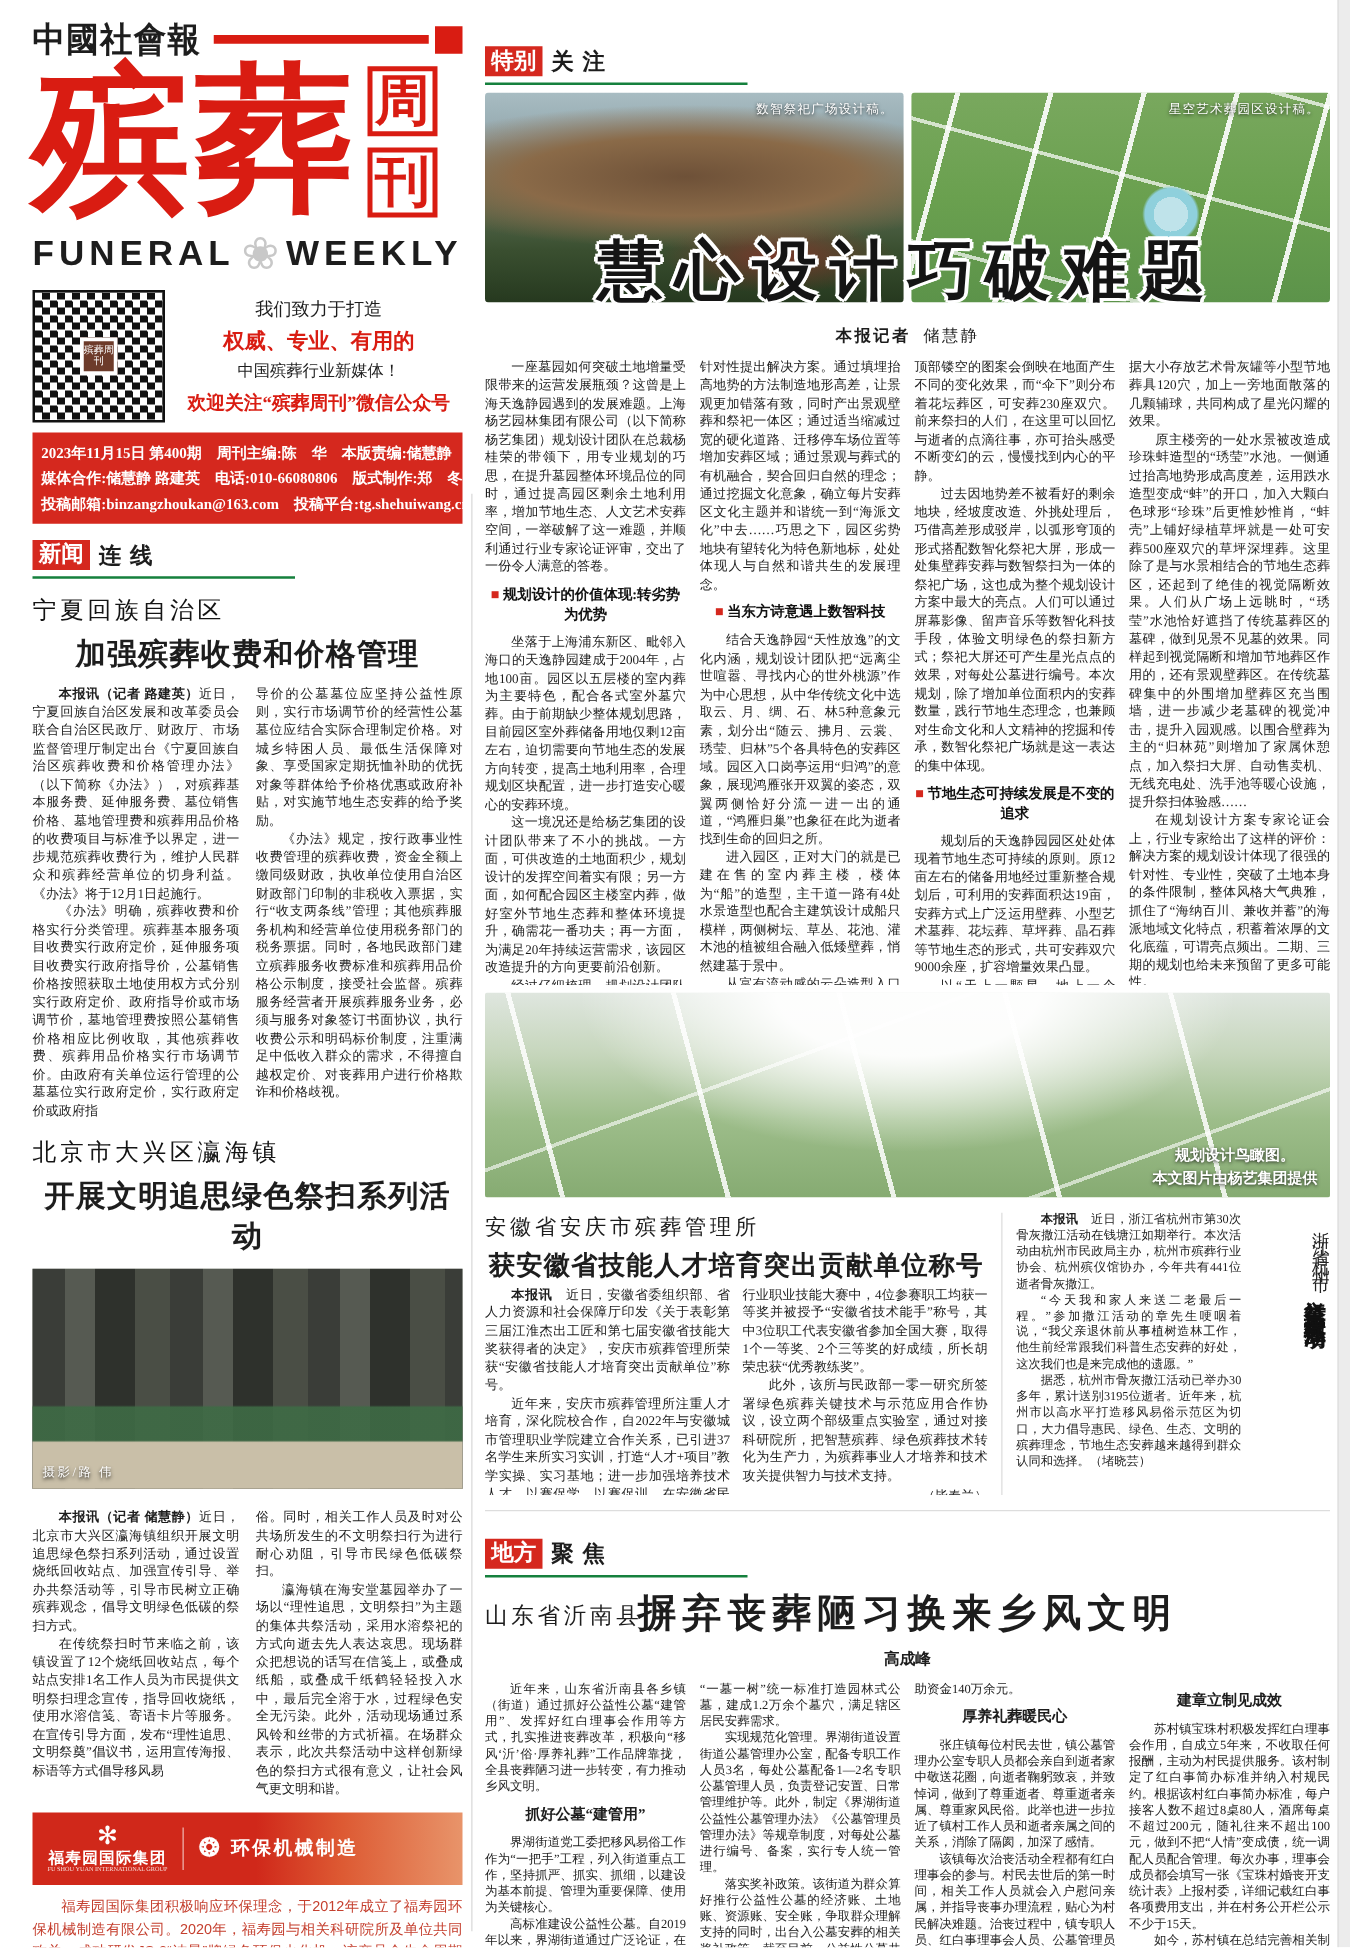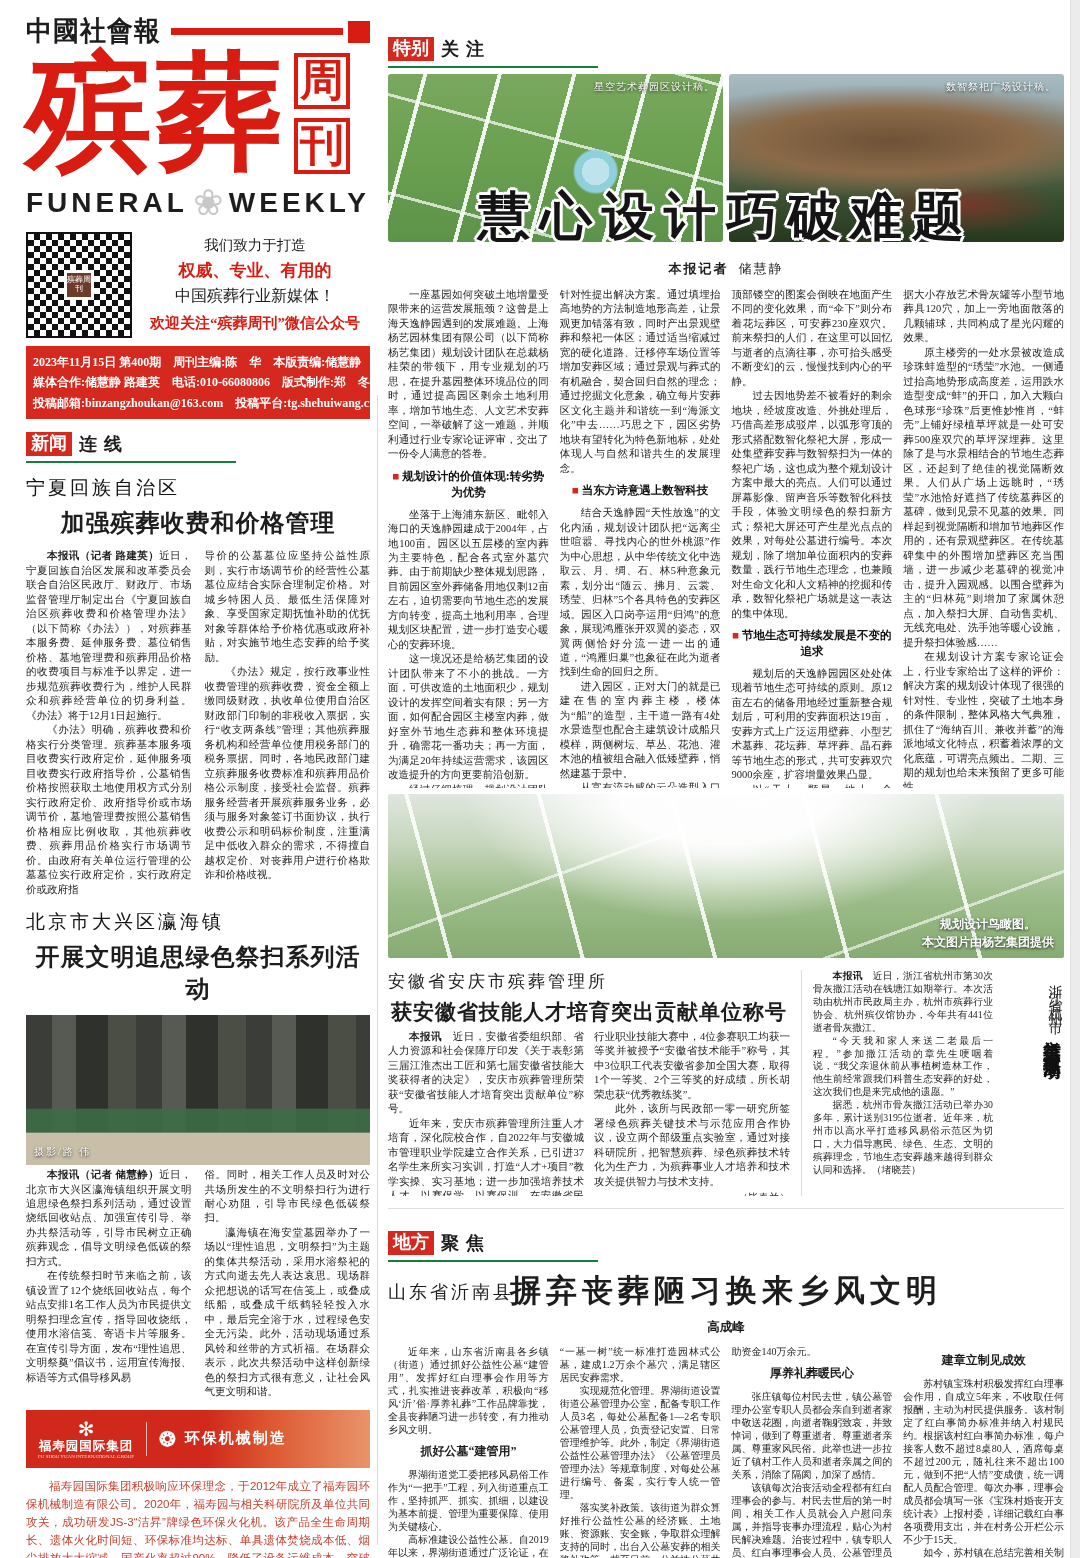--- a/index.html
+++ b/index.html
@@ -26,21 +26,21 @@
   .english-row{display:flex;align-items:center;justify-content:space-between;margin-top:4px;font-family:var(--sans);font-size:28px;font-weight:bold;letter-spacing:4px;}
   .flower{font-size:36px;color:#c8c8c8;letter-spacing:0;}
   .qr-row{display:flex;margin-top:8px;gap:8px;align-items:center;}
   .qr{width:106px;height:106px;background:#fff;border:2px solid #111;position:relative;flex:none;
       background-image:conic-gradient(#111 25%,transparent 25% 50%,#111 50% 75%,transparent 75%);
       background-size:12px 12px;}
   .qr-center{position:absolute;left:50%;top:50%;transform:translate(-50%,-50%);width:30px;height:30px;background:#6d3b2a;border:3px solid #fff;color:#fff;font-size:8px;line-height:1.1;display:flex;align-items:center;justify-content:center;text-align:center;}
   .slogans{flex:1;text-align:center;}
   .sl1{font-size:14.5px;}
   .sl2{font-size:17px;color:var(--red2);font-weight:900;margin-top:4px;}
-  .sl3{font-size:16px;margin-top:4px;}
+  .sl3{font-size:13px;margin-top:4px;}
   .sl4{font-size:15px;color:var(--red2);font-weight:900;margin-top:7px;white-space:nowrap;}
   .info-bar{margin-top:8px;background:var(--red);color:#fff;padding:6px 7px;font-size:12px;line-height:1.72;font-weight:bold;}
   .info-bar div{white-space:nowrap;}
 
   .sec-label{margin-top:13px;border-bottom:2px solid #15803d;padding-bottom:5px;width:210px;}
   .sec-label-inner{display:flex;align-items:center;gap:7px;}
   .label-box{background:var(--red);color:#fff;font-size:18px;font-weight:bold;padding:2px 5px;line-height:1.1;}
   .label-rest{font-size:18px;font-weight:bold;letter-spacing:7px;}
 
   .article{margin-top:12px;}
@@ -49,21 +49,21 @@
   .cols2{display:flex;gap:13px;}
   .acol{flex:1;font-size:10.5px;line-height:1.38;}
   .bodyp{margin:0;text-indent:2em;text-align:justify;}
   .bodyp.noind{text-indent:0;}
   .lead{font-weight:bold;}
   .sign{text-align:right;margin-top:2px;}
   .col-subhead{font-weight:bold;font-size:11.5px;text-align:center;margin:7px 0;color:#111;}
   .col-subhead::before{content:"■ ";color:var(--red);}
   .col-subhead2{font-weight:bold;font-size:12px;text-align:center;margin:8px 0;}
 
-  .photo-beijing{margin:8px 0 3px;height:150px;position:relative;
+  .photo-beijing{margin:8px 0 17px;height:176px;position:relative;
     background:
       linear-gradient(180deg,rgba(0,0,0,0) 62%,rgba(62,107,69,.9) 63% 78%,#c9bfa8 79% 100%),
       repeating-linear-gradient(90deg,#3a3d38 0 26px,#565a52 26px 50px,#2e312c 50px 82px,#4a4e45 82px 110px),
       linear-gradient(180deg,#b9c0b4 0%,#9aa191 30%,#6d7265 100%);}
   .credit{position:absolute;left:8px;bottom:6px;color:#fff;font-size:10px;letter-spacing:2px;text-shadow:0 1px 3px rgba(0,0,0,.9);}
 
   
   .ad{margin-top:10px;}
   .ad-banner{height:58px;display:flex;align-items:center;color:#fff;padding:0 12px;gap:12px;
     background:linear-gradient(90deg,#d0281a 0%,#d0281a 52%,#dd5a33 72%,#e8946a 100%);}
@@ -236,25 +236,25 @@
   <div class="right-area">
 
     <div class="sec-label">
       <div class="sec-label-inner">
         <span class="label-box">特别</span>
         <span class="label-rest">关注</span>
       </div>
     </div>
 
     <div class="photos-row">
+      <div class="tphoto p1">
+        <span class="pcap">数智祭祀广场设计稿。</span>
+      </div>
       <div class="tphoto p2">
         <span class="pcap">星空艺术葬园区设计稿。</span>
-      </div>
-      <div class="tphoto p1">
-        <span class="pcap">数智祭祀广场设计稿。</span>
       </div>
     </div>
 
     <div class="main-headline">慧心设计巧破难题</div>
     <div class="byline">
       <b>本报记者</b><span>储慧静</span>
     </div>
 
     <div class="main-cols">
       <div class="mcol">

